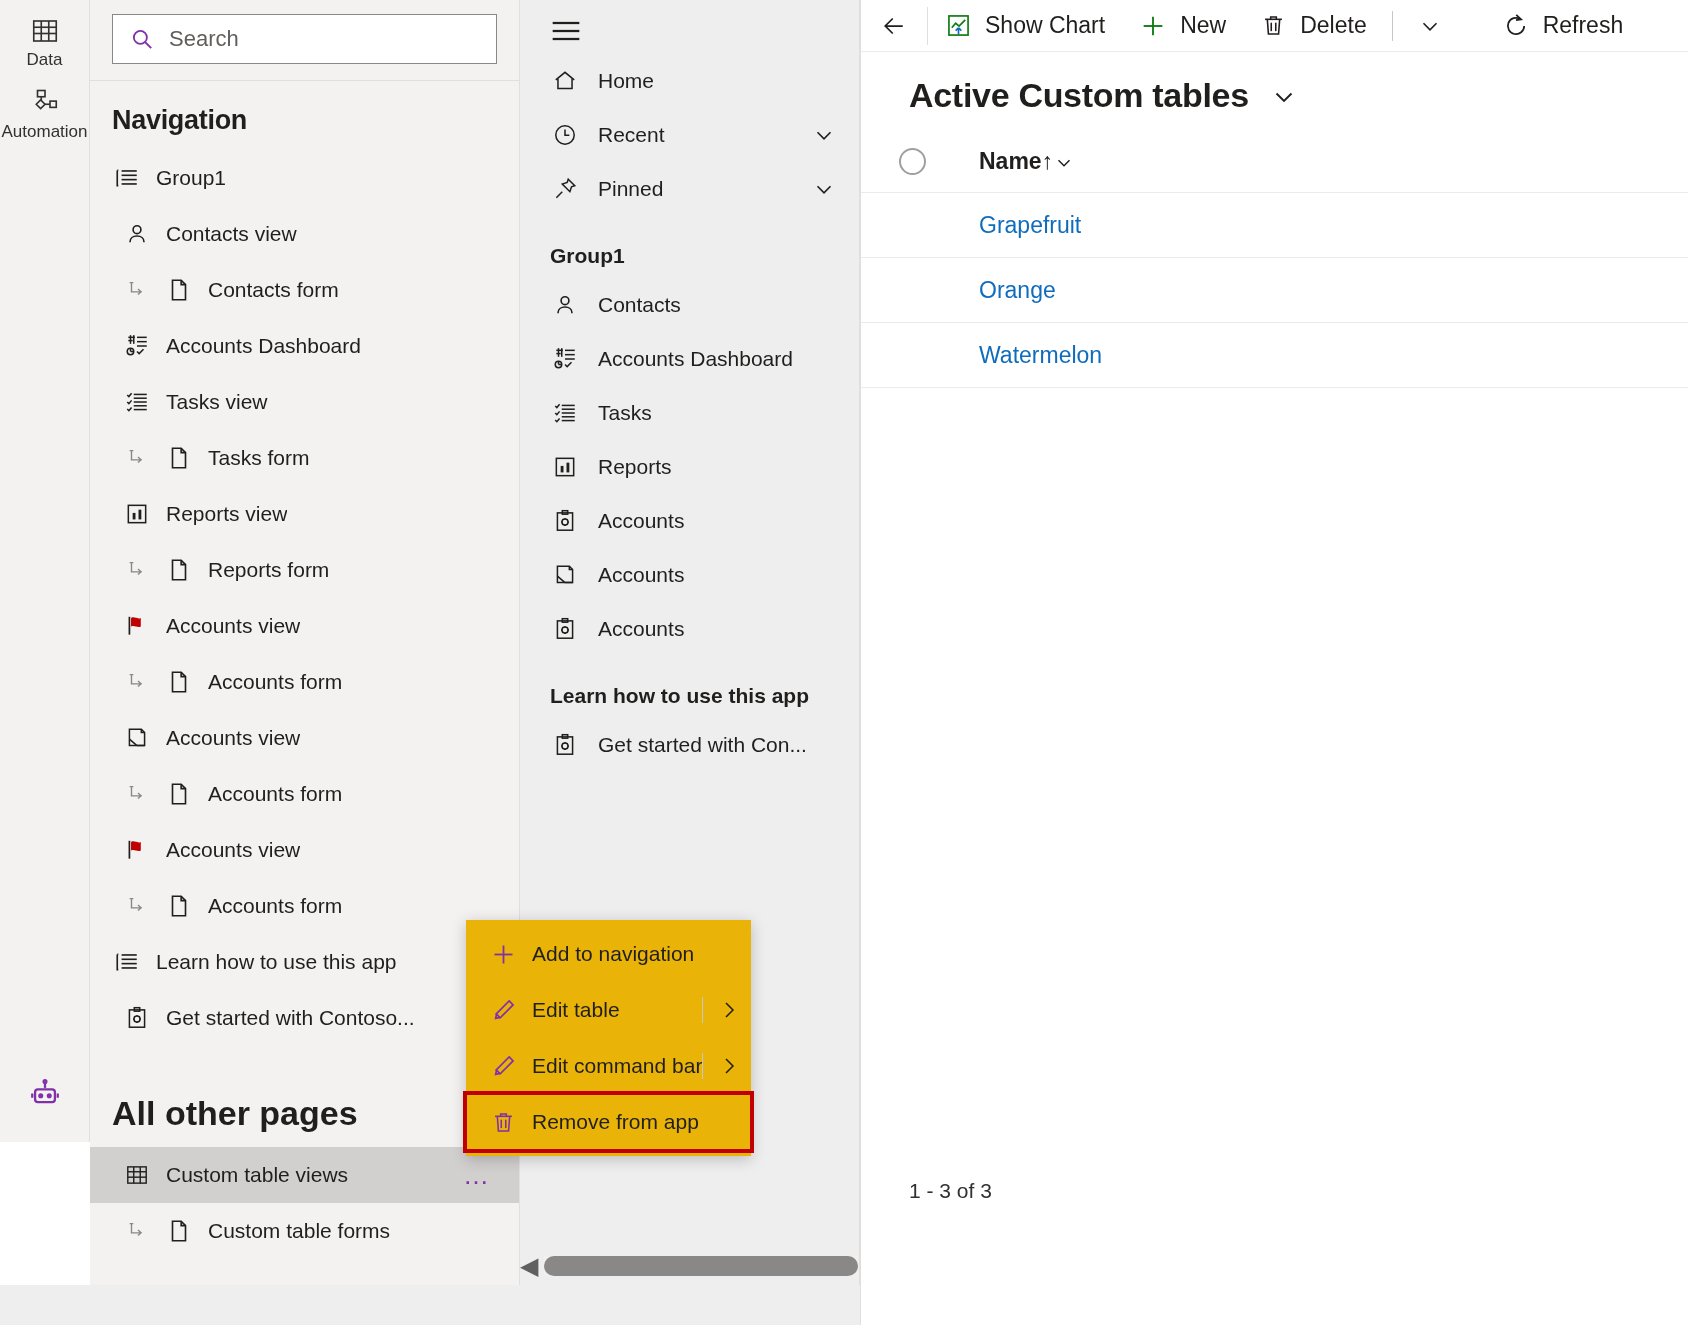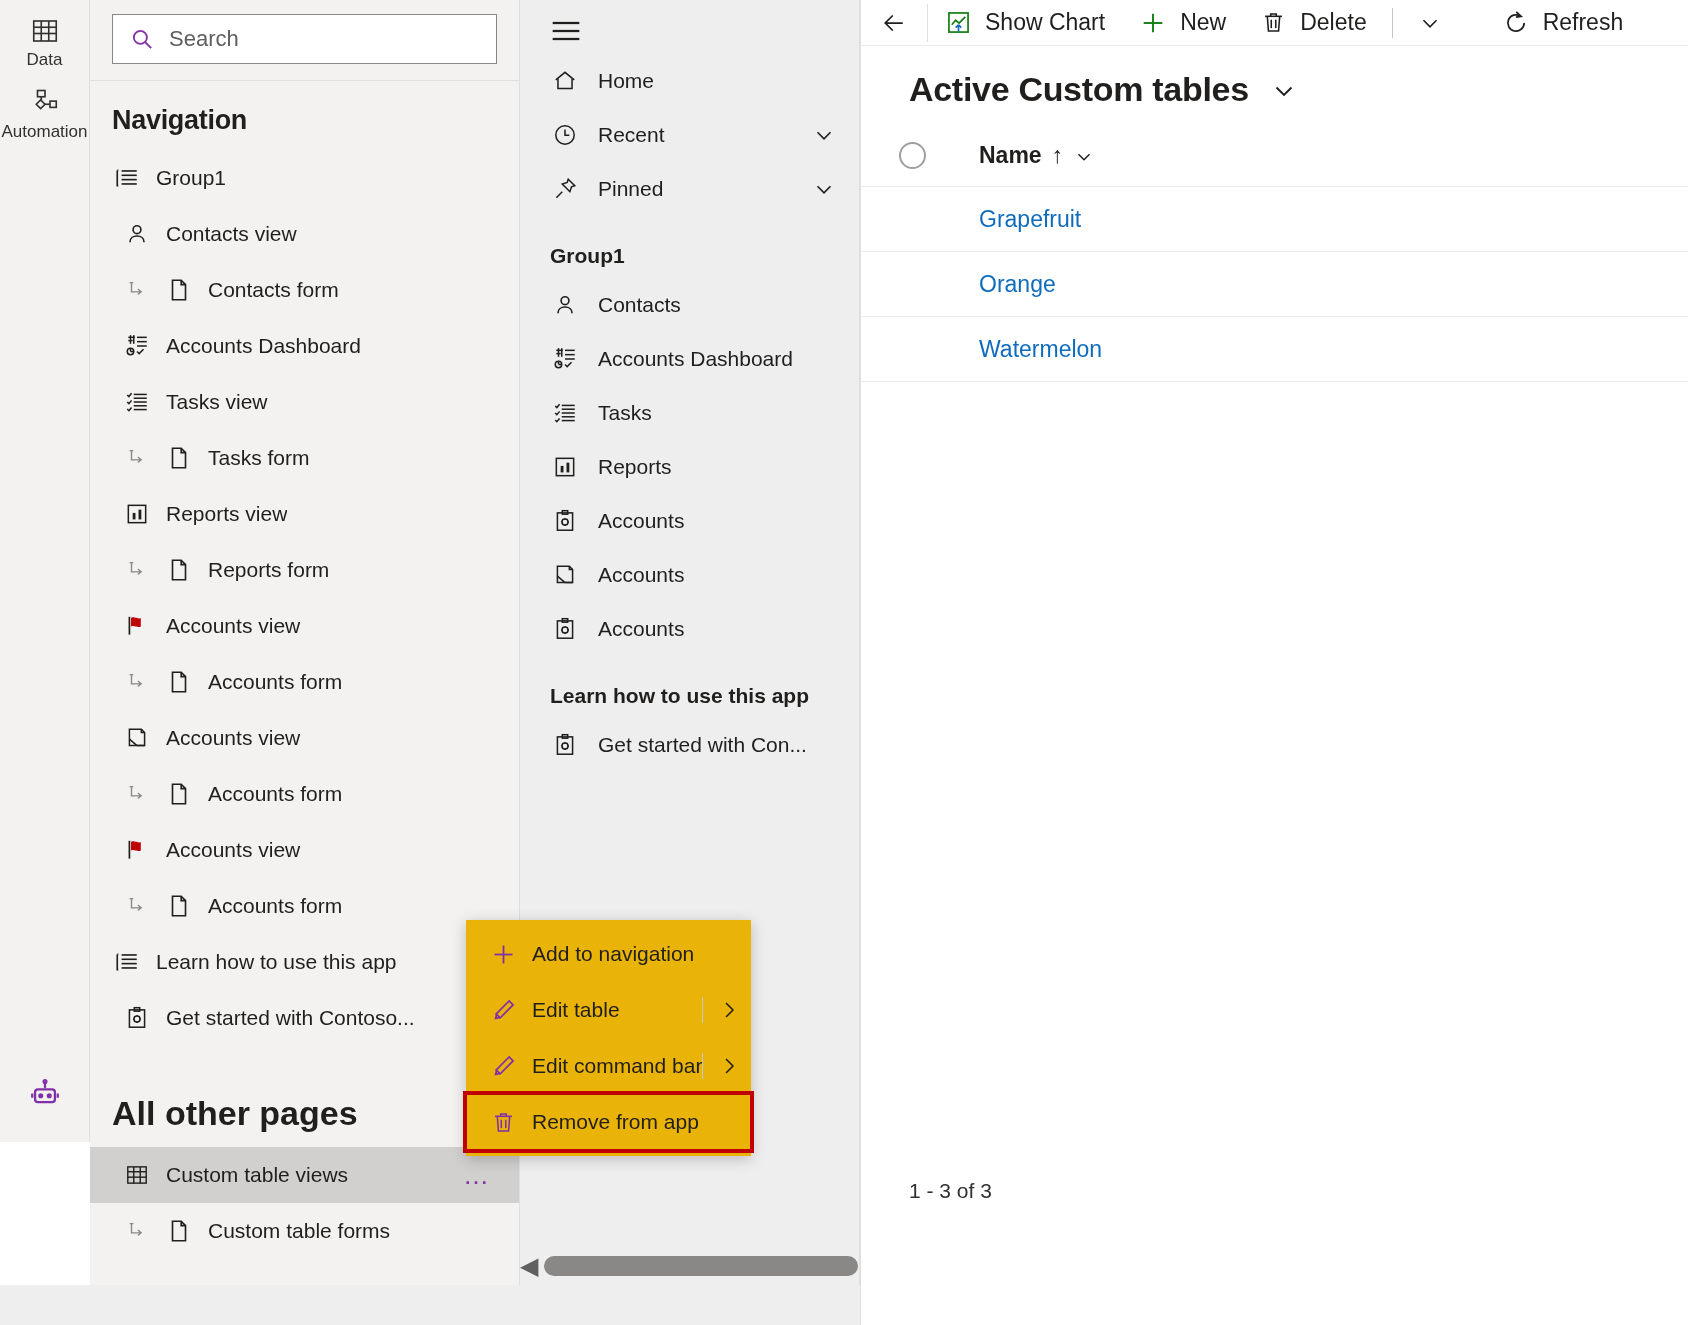--- a/index.html
+++ b/index.html
@@ -117,21 +117,21 @@
     padding: 28px 30px 10px 30px;
   }
 
   
   .main {
     flex: 1; height: 1325px; background: #ffffff;
     display: flex; flex-direction: column; position: relative;
     border-left: 1px solid #e1dfdd;
   }
   .cmdbar {
-    height: 46px; display: flex; align-items: center;
+    height: 52px; display: flex; align-items: center;
     border-bottom: 1px solid #edebe9; background:#ffffff;
   }
   .cmd-back { width: 66px; display:flex; align-items:center;
     justify-content:center; height:54px; cursor:pointer; }
   .cmd-sep-v { width:1px; height:38px; background:#e1dfdd; }
   .cmd-btn {
     display: flex; align-items: center; gap: 13px; height: 54px;
     padding: 0 17px; cursor: pointer;
   }
   .cmd-btn span.t { font-size: 23px; color: #201f1e; white-space: nowrap; }
@@ -150,21 +150,21 @@
   .grid-head {
     display: flex; align-items: center; height: 62px;
     border-bottom: 1px solid #edebe9; padding-left: 26px;
   }
   .sel-circle {
     width: 27px; height: 27px; border: 2px solid #a19f9d;
     border-radius: 50%; margin-left: 12px; cursor: pointer;
   }
   .col-name {
     font-size: 23px; font-weight: bold; color: #201f1e;
-    margin-left: 53px; display: flex; align-items: center; gap: 10px;
+    margin-left: 53px; display: flex; align-items: center; gap: 0;
   }
   .grid-row {
     display: flex; align-items: center; height: 65px;
     border-bottom: 1px solid #edebe9; padding-left: 26px; cursor: pointer;
   }
   .cell-name {
     font-size: 23px; color: #0f6cbd; margin-left: 92px;
   }
   .grid-footer {
     position: absolute; left: 0; bottom: 122px; width: 100%;

